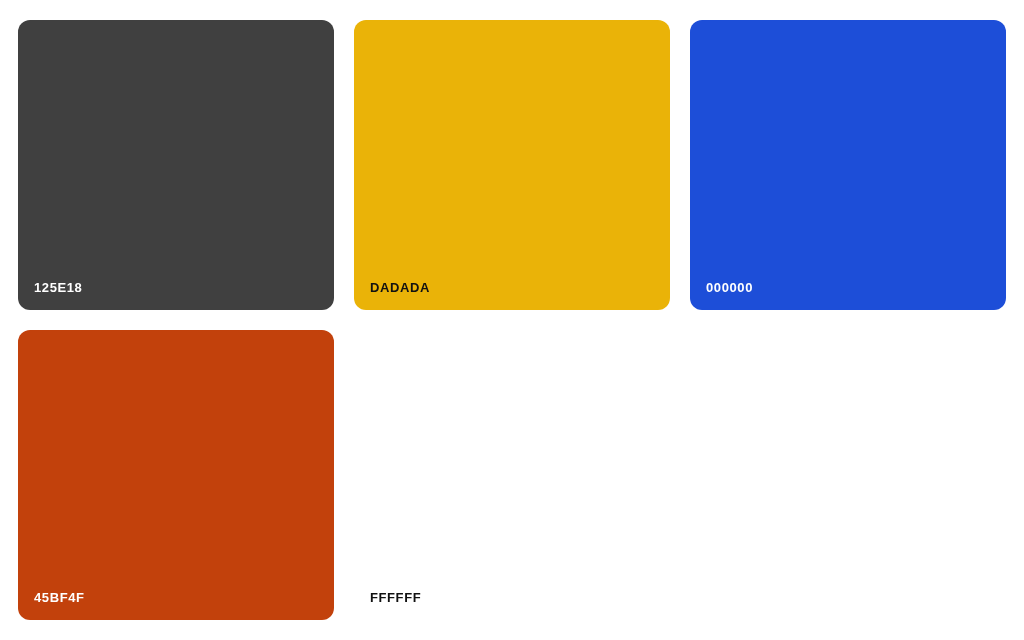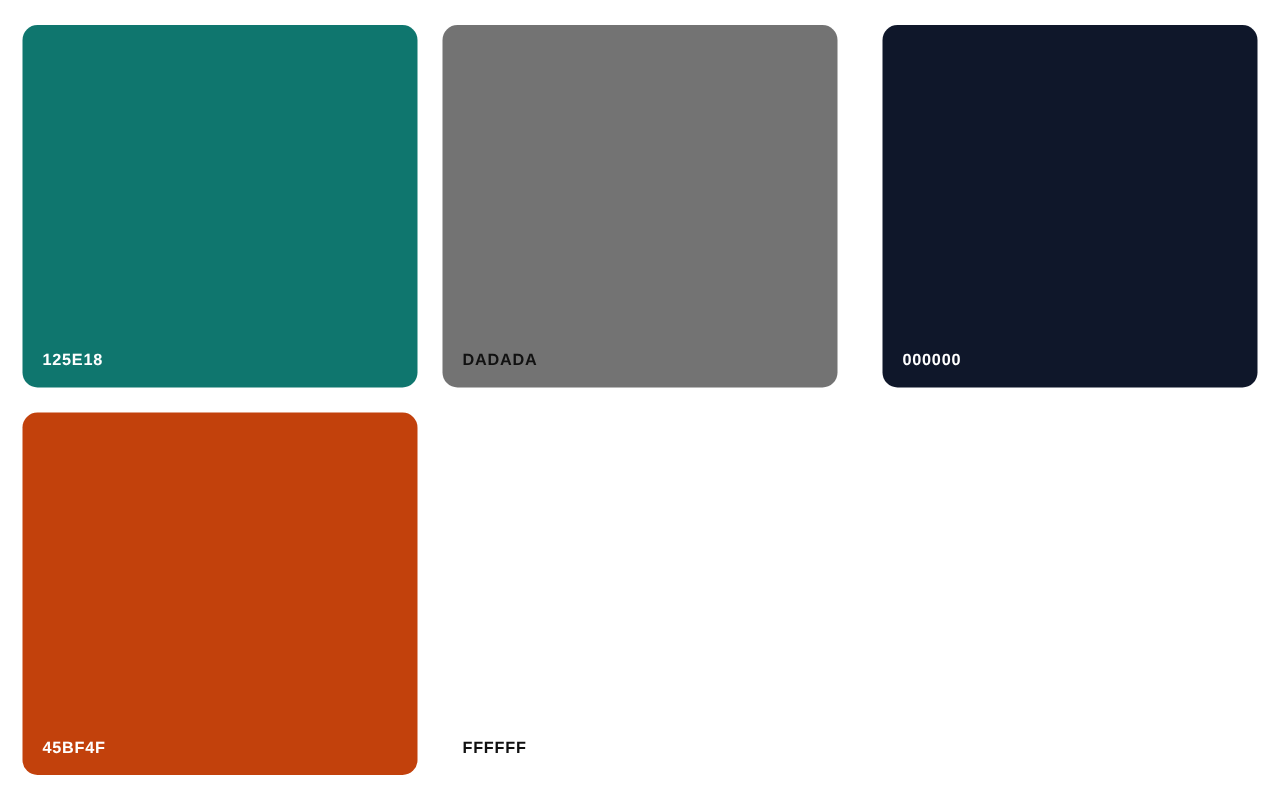--- a/index.html
+++ b/index.html
@@ -46,29 +46,29 @@
     letter-spacing: 0.6px;
     line-height: 1;
     white-space: nowrap;
   }
 </style>
 </head>
 <body style="background: rgb(255, 255, 255);">
 
 <main id="palette-grid">
 
-  <div class="swatch" style="background: #0f766e;">
+  <div class="swatch" style="background: #404040;">
     <span class="swatch-label" style="color: rgb(255, 255, 255);">125E18</span>
   </div>
 
-  <div class="swatch" style="background: #737373;">
+  <div class="swatch" style="background: #eab308;">
     <span class="swatch-label" style="color: rgb(17, 17, 17);">DADADA</span>
   </div>
 
-  <div class="swatch" style="background: #0f172a; margin-left: 16px;">
+  <div class="swatch" style="background: #1d4ed8;">
     <span class="swatch-label" style="color: rgb(255, 255, 255);">000000</span>
   </div>
 
   <div class="swatch" style="background: #c2410c;">
     <span class="swatch-label" style="color: rgb(255, 255, 255);">45BF4F</span>
   </div>
 
   <div class="swatch is-empty" style="background: rgb(255, 255, 255);">
     <span class="swatch-label" style="color: rgb(17, 17, 17);">FFFFFF</span>
   </div>

